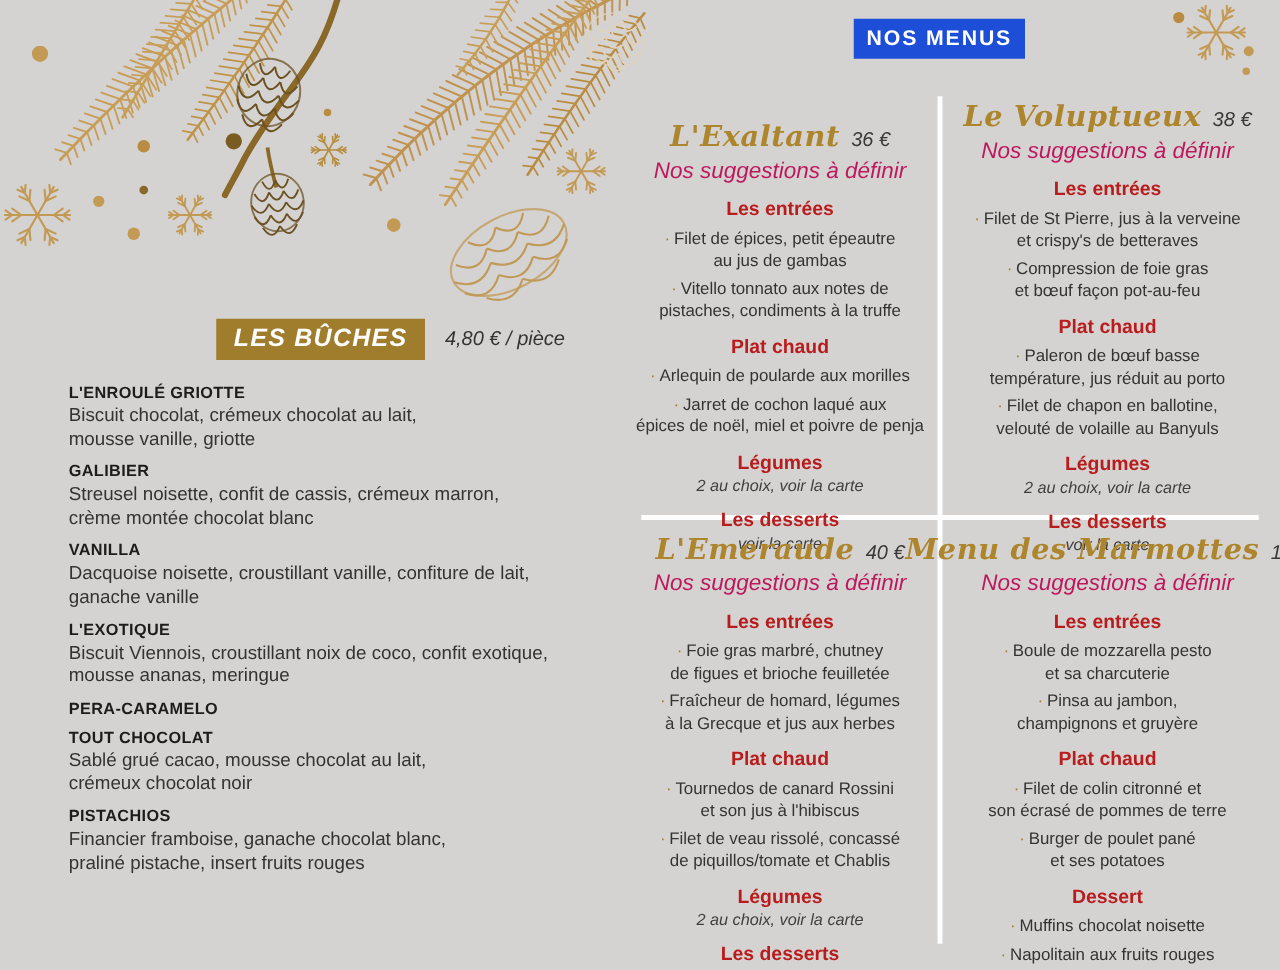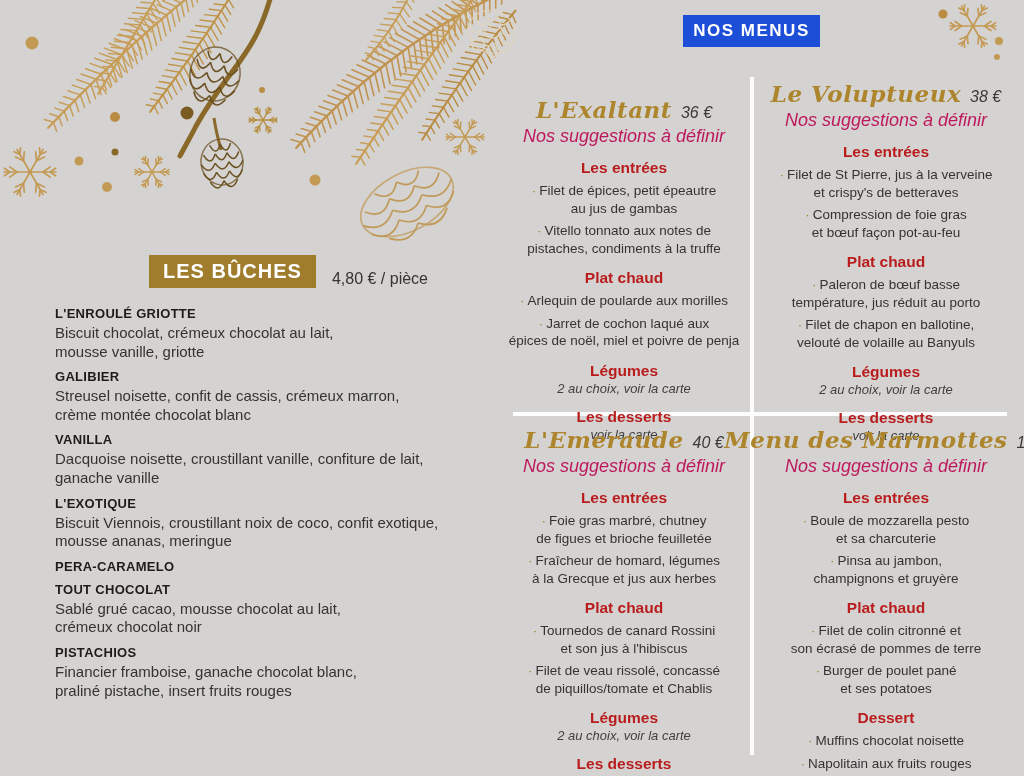--- a/index.html
+++ b/index.html
@@ -31,21 +31,21 @@
   .menu-subtitle{font-style:italic;font-size:18px;color:#be185d;margin-top:3px;}
   .menu-section{margin-top:12px;}
   .section-heading{font-weight:bold;font-size:15.5px;color:#b91c1c;margin-bottom:1px;}
   .menu-item{font-size:13.5px;line-height:1.3;margin:5px 0;color:#343332;}
   .dot{color:#a07d2d;margin-right:3px;}
   .item-text{white-space:pre-line;}
   .section-note{font-style:italic;font-size:13px;color:#403f3e;}
 
   
   .buches{position:absolute;left:55px;top:255px;width:432px;}
-  .buches-head{display:flex;align-items:flex-end;gap:16px;margin-left:94px;margin-bottom:18px;}
+  .buches-head{display:flex;align-items:center;gap:16px;margin-left:118px;margin-bottom:18px;font-style:italic;}
   .buches-badge{background:#a07d2d;color:#ffffff;font-weight:bold;font-size:20px;
     letter-spacing:1px;padding:5px 14px;white-space:nowrap;}
   .buches-price{font-size:16px;color:#353433;white-space:nowrap;}
   .buche{margin-bottom:8px;}
   .buche-name{font-weight:bold;font-size:13px;letter-spacing:.3px;color:#1d1c1b;margin-bottom:3px;}
   .buche-desc{font-size:15px;line-height:1.24;color:#343332;white-space:pre-line;}
 </style>
 </head>
 <body>
 

